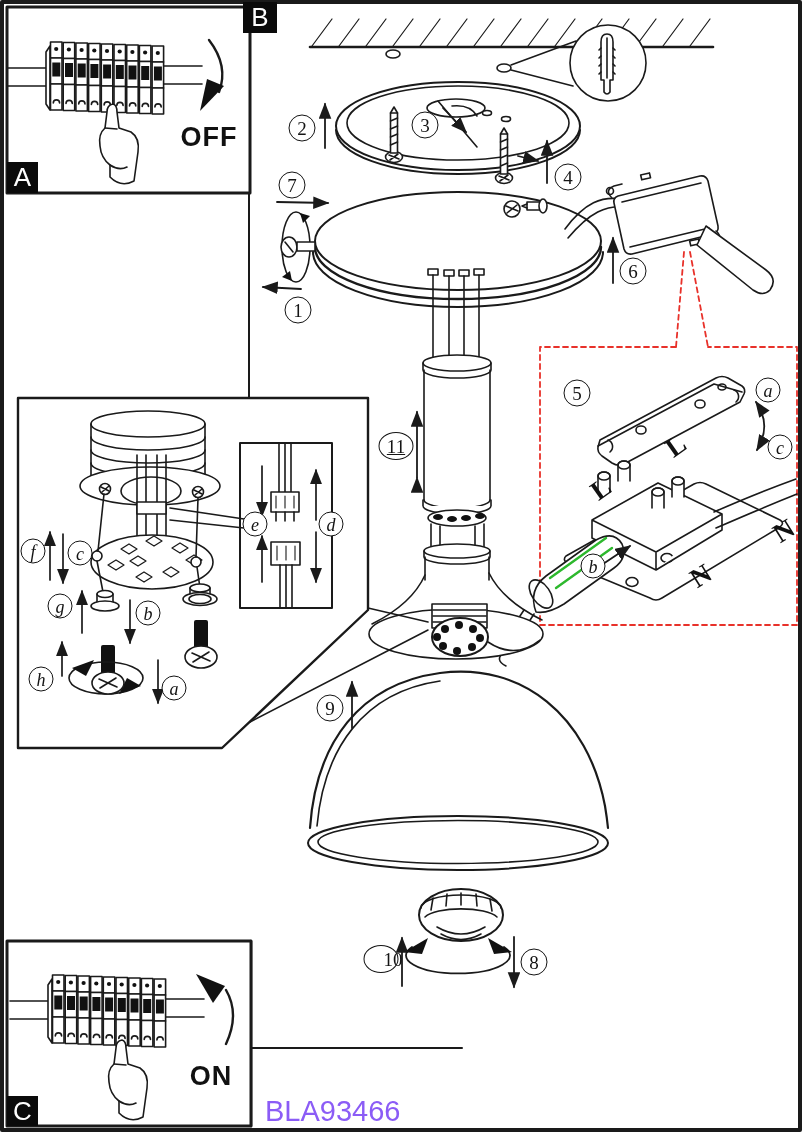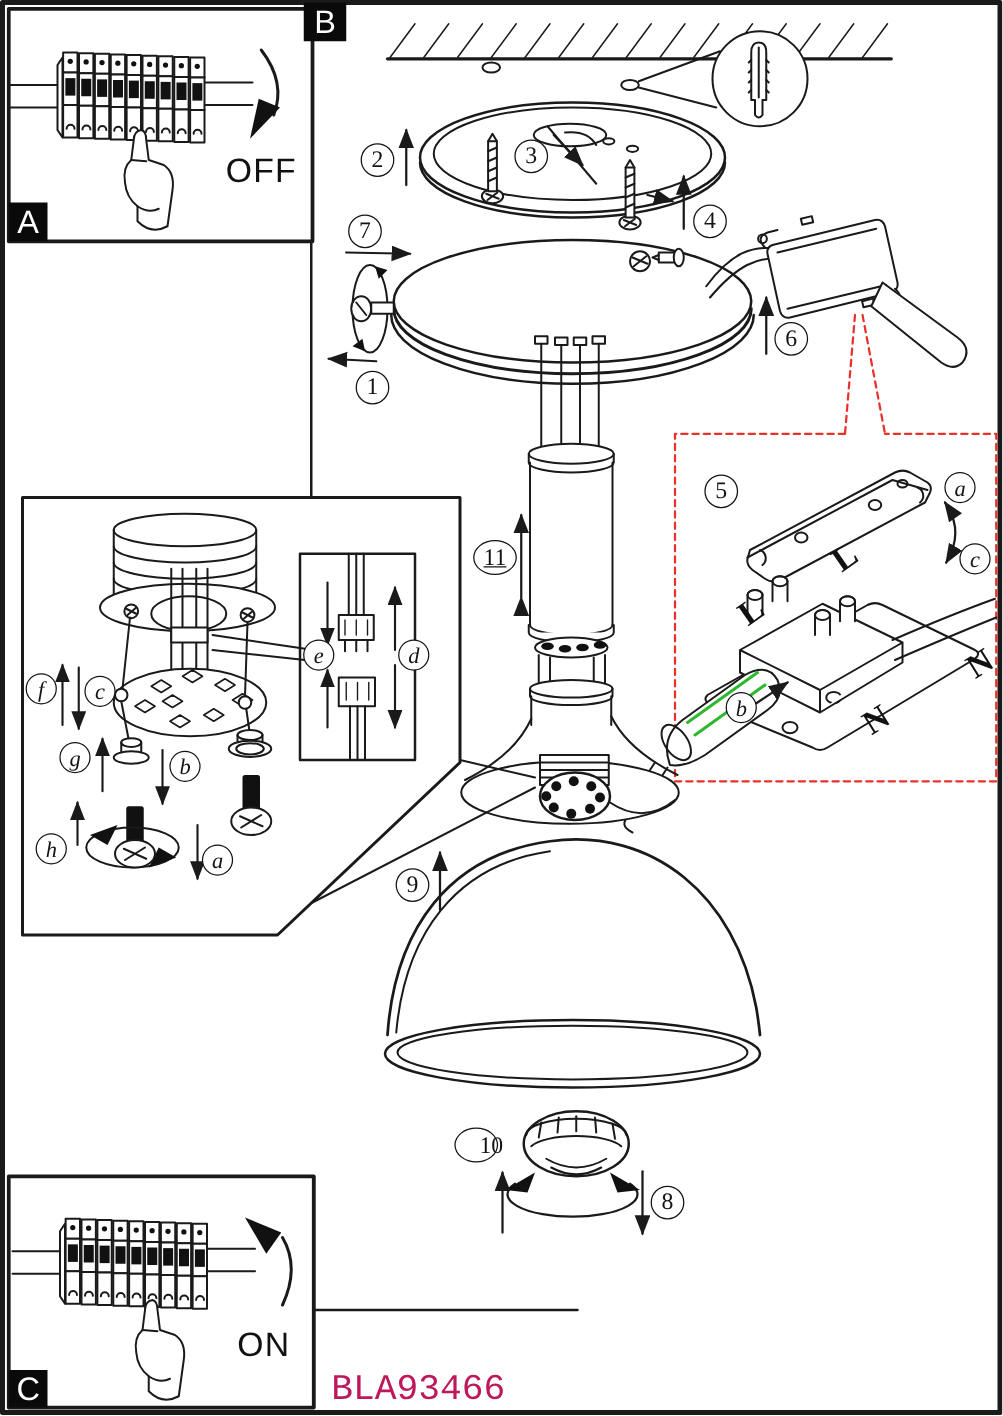--- a/index.html
+++ b/index.html
@@ -10,24 +10,24 @@
   .circ{position:absolute;transform:translate(-50%,-50%);box-sizing:border-box;
         border:1.7px solid #141414;border-radius:50%;background:#fff;color:#141414;
         display:flex;align-items:center;justify-content:center;
         font-family:"Liberation Serif",serif;line-height:1;}
   .num{width:27px;height:27px;font-size:19px;}
   .num-wide{width:35px;height:28px;border-radius:50%;font-size:19px;}
   .ltr{width:25px;height:25px;font-size:18px;font-style:italic;}
   .panel-label{position:absolute;background:#0a0a0a;color:#fdfdfd;
         font-family:"Liberation Sans",sans-serif;font-weight:300;
         display:flex;align-items:center;justify-content:center;font-size:26px;}
-  .switch-word{font-family:"Liberation Sans",sans-serif;font-weight:normal;font-size:27px;
+  .switch-word{font-family:"Liberation Sans",sans-serif;font-weight:bold;font-size:27px;
         letter-spacing:1px;}
   .ln{font-family:"Liberation Serif",serif;font-size:27px;font-weight:bold;}
-  .model{position:absolute;font-family:Liberation Mono, monospace;font-size:29px;color:#be185d;}
+  .model{position:absolute;font-family:Liberation Sans, sans-serif;font-size:29px;color:#8b5cf6;}
 </style>
 </head>
 <body>
 
 <div id="page">
 
 <svg id="art" viewBox="0 0 802 1133" fill="none" stroke="#1a1a1a" stroke-width="1.6" stroke-linecap="round" stroke-linejoin="round">
   <defs>
     <marker id="ah" markerWidth="11" markerHeight="9" refX="8.2" refY="3.5" orient="auto">
       <path d="M0,0 L9,3.5 L0,7 Z" fill="#1a1a1a" stroke="none"></path>
@@ -412,21 +412,21 @@
 
 <div class="circ num" style="left:298px;top:310px;">1</div>
 <div class="circ num" style="left:302px;top:128px;">2</div>
 <div class="circ num" style="left:425px;top:125px;">3</div>
 <div class="circ num" style="left:568px;top:177px;">4</div>
 <div class="circ num" style="left:577px;top:393px;">5</div>
 <div class="circ num" style="left:633px;top:271px;">6</div>
 <div class="circ num" style="left:292px;top:185px;">7</div>
 <div class="circ num" style="left:534px;top:962px;">8</div>
 <div class="circ num" style="left:330px;top:708px;">9</div>
-<div class="circ num-wide" style="left:381px;top:916px;padding-left:24px;">10</div>
+<div class="circ num-wide" style="left:381px;top:959px;padding-left:24px;">10</div>
 <div class="circ num-wide" style="left:396px;top:446px;text-decoration:underline;">11</div>
 
 <div class="circ ltr" style="left:174px;top:688px;">a</div>
 <div class="circ ltr" style="left:148px;top:613px;">b</div>
 <div class="circ ltr" style="left:80px;top:553px;">c</div>
 <div class="circ ltr" style="left:331px;top:524px;">d</div>
 <div class="circ ltr" style="left:255px;top:524px;">e</div>
 <div class="circ ltr" style="left:33px;top:551px;">f</div>
 <div class="circ ltr" style="left:60px;top:606px;">g</div>
 <div class="circ ltr" style="left:41px;top:679px;">h</div>

